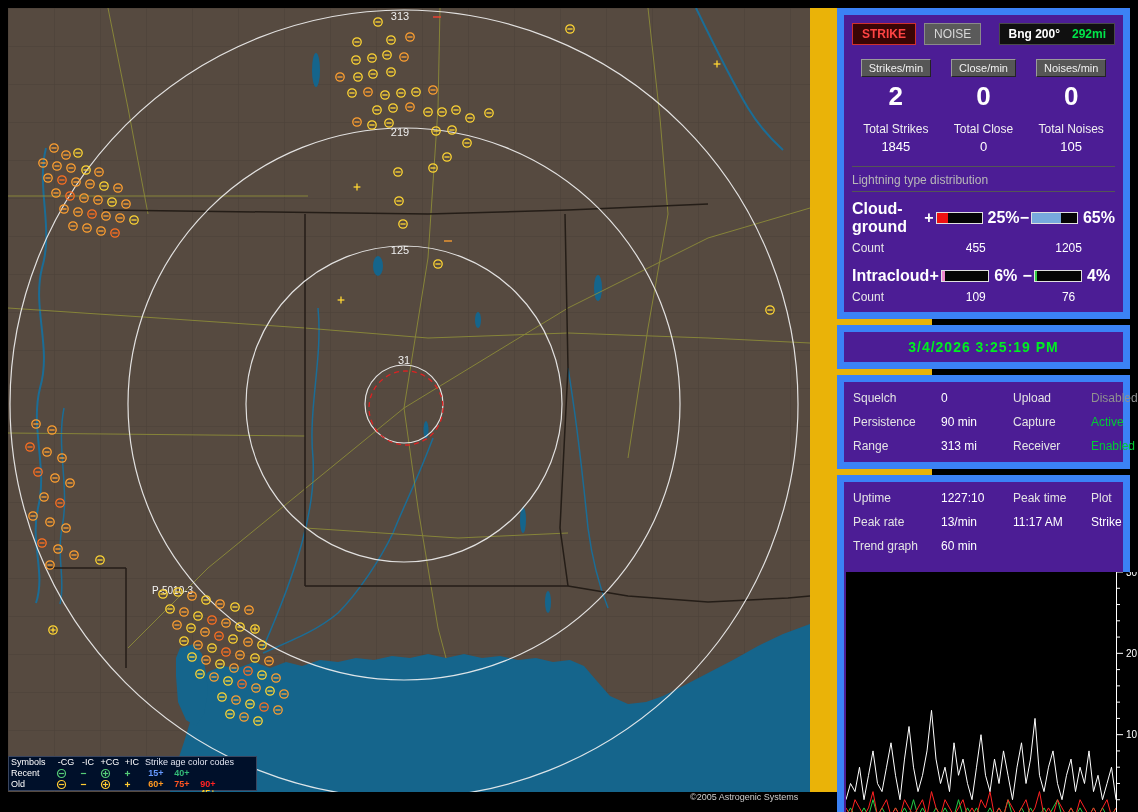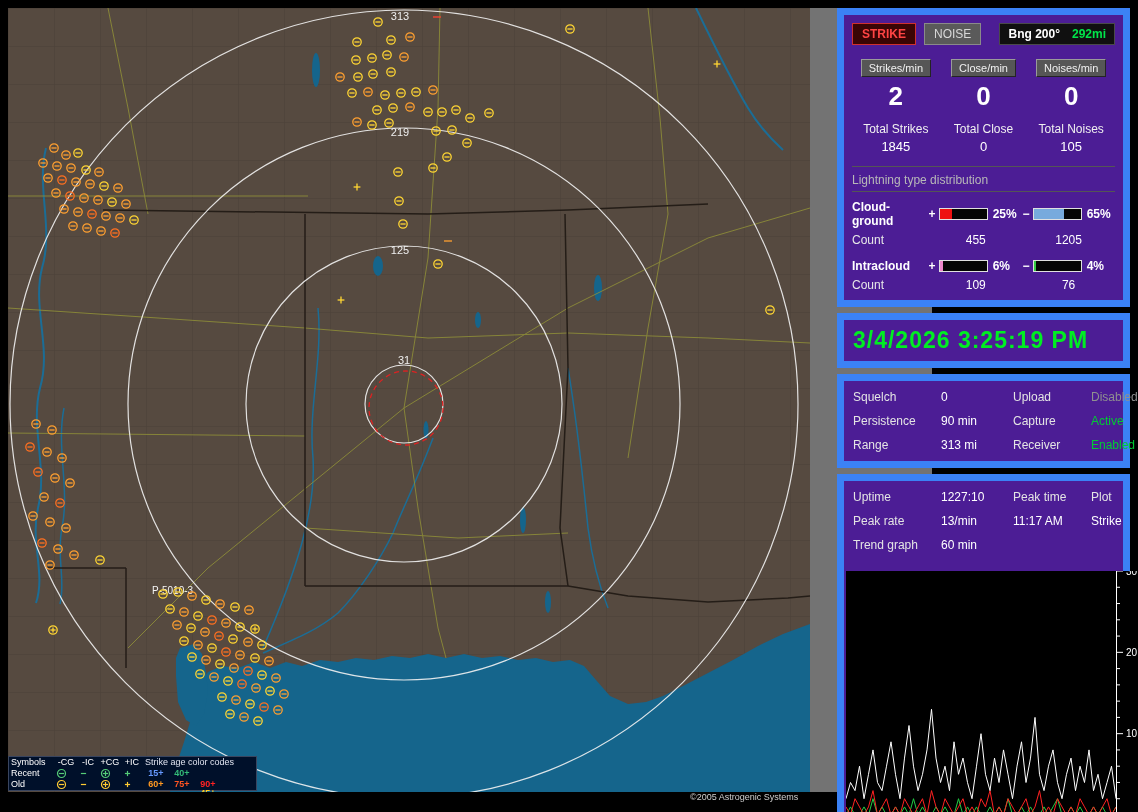--- a/index.html
+++ b/index.html
@@ -1,20 +1,20 @@
 <!DOCTYPE html>
 <html><head>
 <meta charset="utf-8">
 <style>
   html,body{margin:0;padding:0;background:#000;width:1138px;height:812px;overflow:hidden;
     font-family:"Liberation Sans",sans-serif;-webkit-font-smoothing:antialiased;}
   #app{position:relative;width:1138px;height:812px;background:#000;}
 
   
-  #map{position:absolute;left:8px;top:8px;width:924px;height:784px;background:#737373;overflow:hidden;}
+  #map{position:absolute;left:8px;top:8px;width:924px;height:784px;background:#eab308;overflow:hidden;}
   #map svg{display:block;}
   #copyright{position:absolute;left:690px;top:792px;color:#cfcfcf;font-size:9px;}
 
   
   #legend{position:absolute;left:0;bottom:1px;width:247px;background:#00102a;
     border:1px solid #39455f;color:#fff;font-size:9px;line-height:11px;}
   .lg-row{display:flex;align-items:center;height:11px;}
   .lg-c1{width:44px;padding-left:2px;}
   .lg-sym{width:22px;text-align:center;}
   .lg-age-title{flex:1;padding-left:2px;color:#dfe3ef;}
@@ -39,33 +39,33 @@
   .bng-range{color:#00e54a;}
   .rate-cols{display:flex;justify-content:space-between;margin-top:14px;}
   .rate-col{width:96px;text-align:center;}
   .rate-label{display:inline-block;background:#565656;color:#f0f0f0;font-size:11px;padding:2px 7px;
     border:1px solid;border-color:#9a9a9a #242424 #242424 #9a9a9a;cursor:pointer;}
   .rate-value{font-size:26px;font-weight:bold;color:#fff;margin-top:4px;}
   .total-label{font-size:12px;color:#f0f0f0;margin-top:10px;white-space:nowrap;}
   .total-value{font-size:13px;color:#fff;margin-top:3px;}
   .sep{border-top:1px solid #555;margin:12px 0 6px;}
   .dist-title{color:#b8b8b8;font-size:12px;padding-bottom:4px;border-bottom:1px solid #555;margin-bottom:8px;}
-  .dist-row{display:flex;align-items:center;font-size:12px;color:#fff;margin-top:7px;}
+  .dist-row{display:flex;align-items:center;font-size:16px;color:#fff;margin-top:7px;}
   .dist-label{width:90px;font-weight:bold;}
   .dist-sign{width:12px;text-align:center;font-weight:bold;}
   .bar{width:56px;height:10px;border:1px solid #e0e0e0;background:#050505;margin:0 2px;}
   .bar-fill{height:100%;width:0;}
   .dist-pct{width:34px;font-weight:bold;padding-left:3px;}
   .count-row{display:flex;font-size:12px;color:#fff;margin-top:5px;}
   .count-label{width:90px;color:#e8e8e8;}
   .count-v{width:108px;text-align:center;}
 
   
   #p2{padding:7px 9px;}
-  .clock{color:#00ee22;font-size:23px;font-weight:bold;letter-spacing:1px;white-space:nowrap;}
+  .clock{color:#00ee22;font-size:14px;font-weight:bold;letter-spacing:1px;white-space:nowrap;text-align:center;}
 
   
   .grid4{display:grid;grid-template-columns:88px 72px 78px 1fr;row-gap:10px;padding:9px;font-size:12px;}
   .lbl{color:#e4e4e4;}
   .val{color:#fff;}
   .dim{color:#909090;}
   .green{color:#00cc33;}
 
   #p4{padding-bottom:4px;}
   #trend-wrap{margin:10px 4px 0 2px;}

